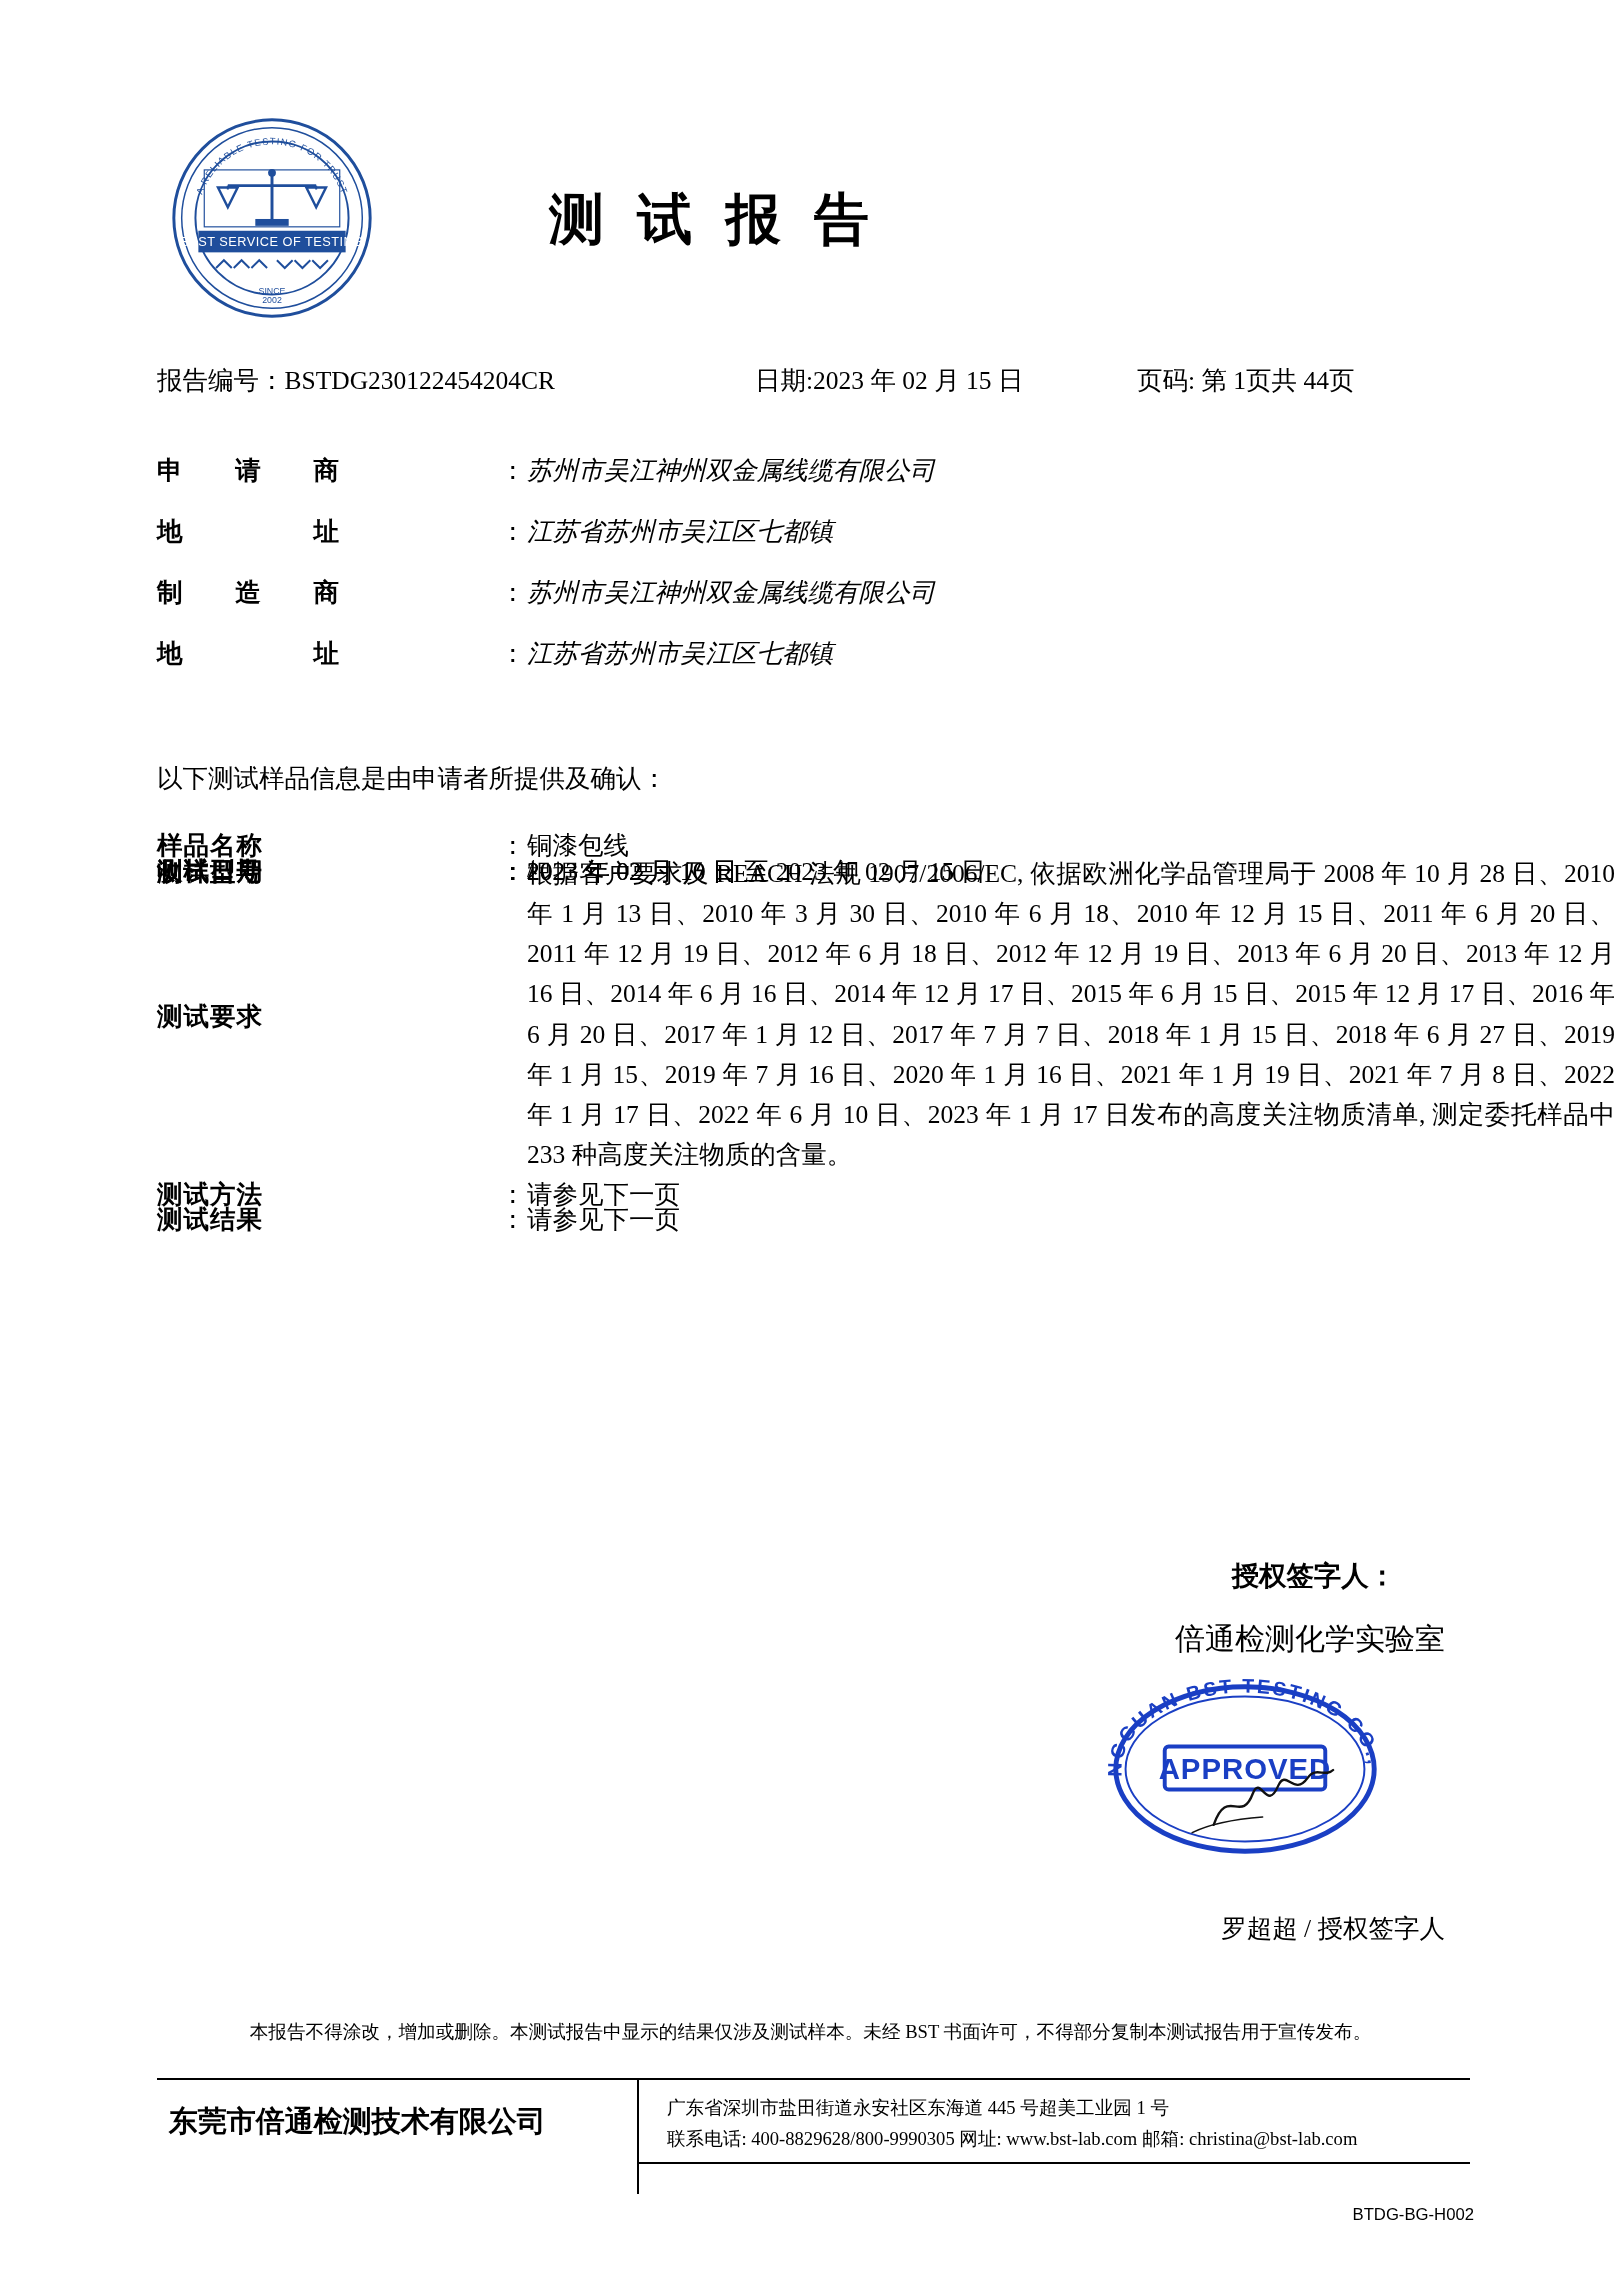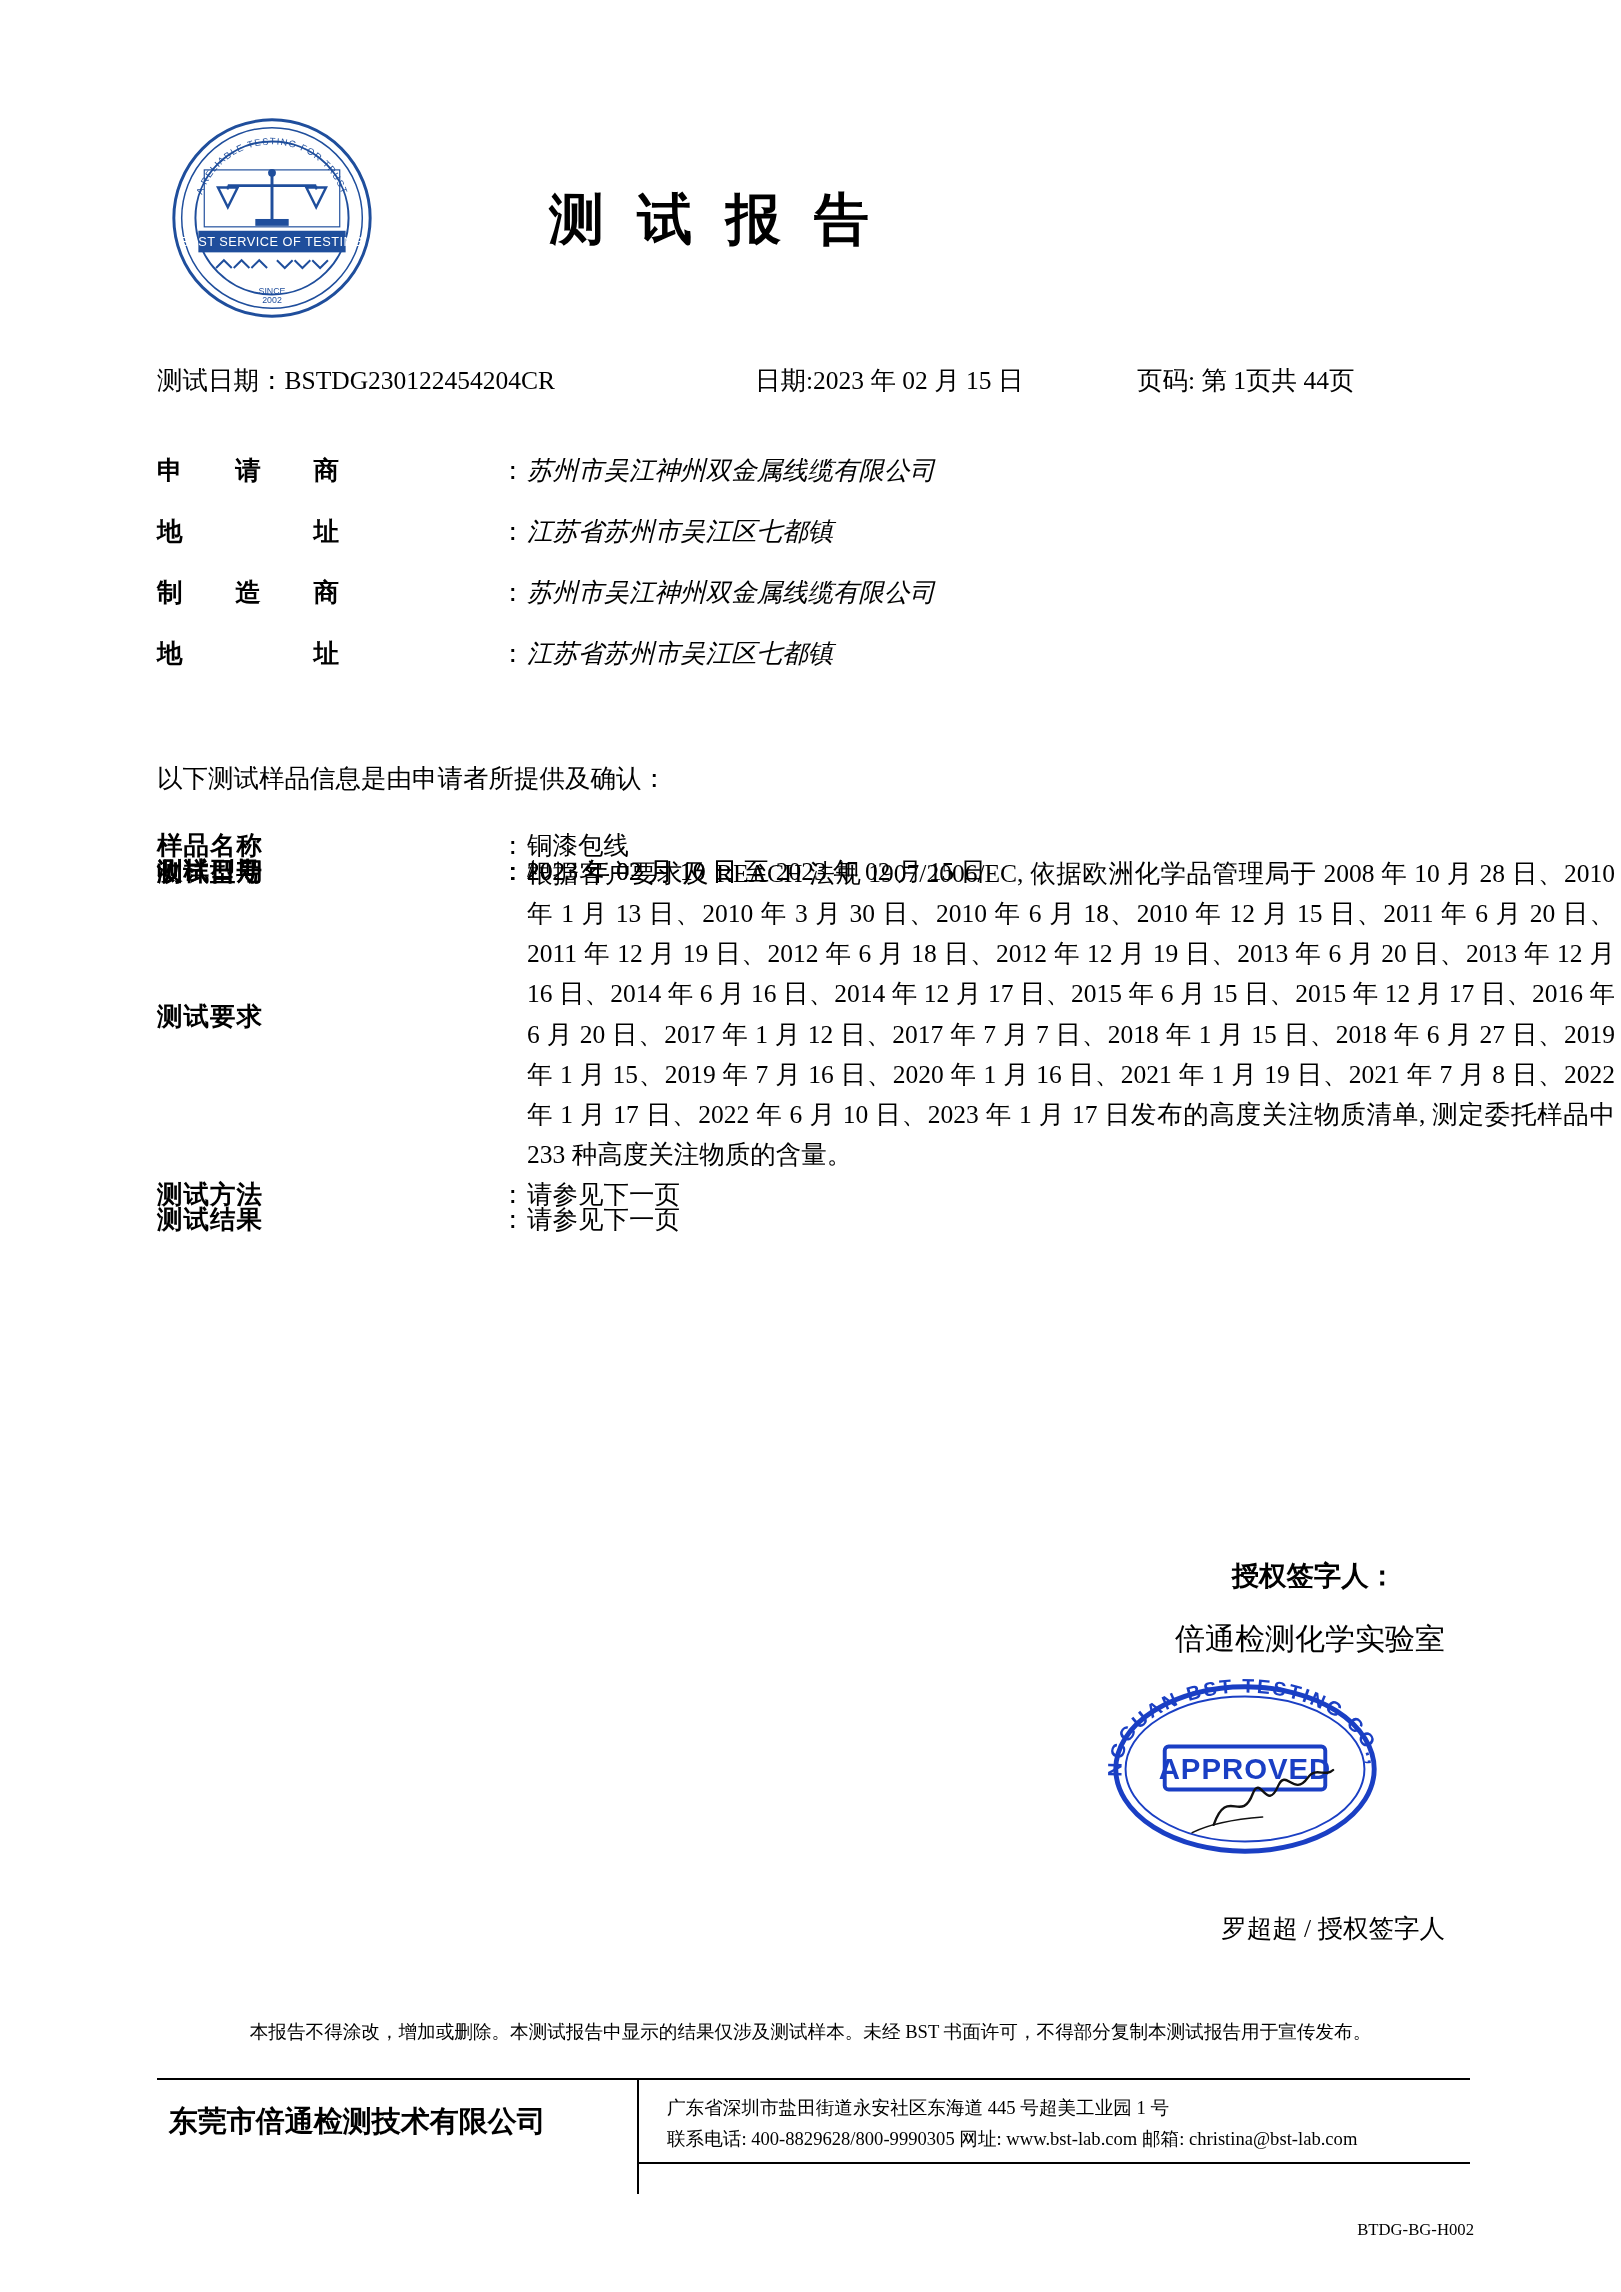--- a/index.html
+++ b/index.html
@@ -248,22 +248,21 @@
     top: 84px;
     width: 833px;
     height: 2px;
     background: #000;
   }
   .doc-code {
     position: absolute;
     right: 147px;
     top: 2205px;
     font-size: 16.7px;
-    font-family: Liberation Serif, serif;
-    margin-top: 15px;
+    font-family: Liberation Sans, sans-serif;
   }
 </style>
 </head>
 <body>
 
 <div class="page">
 
   <div class="header">
 
     <div class="logo">
@@ -304,21 +303,21 @@
         </g>
         <text x="109" y="186" text-anchor="middle" fill="#1f4e9c" font-size="9" font-family="Liberation Sans, sans-serif">SINCE</text>
         <text x="109" y="196" text-anchor="middle" fill="#1f4e9c" font-size="9" font-family="Liberation Sans, sans-serif">2002</text>
       </svg>
     </div>
 
     <div class="doc-title">测 试 报 告</div>
   </div>
 
   <div class="meta-line">
-    <div class="m-report"><span>测试日期：</span><span>BSTDG230122454204CR</span></div>
+    <div class="m-report"><span>报告编号：</span><span>BSTDG230122454204CR</span></div>
     <div class="m-date"><span>日期:</span><span>2023 年 02 月 15 日</span></div>
     <div class="m-page"><span>页码:</span>&nbsp;<span>第 1页共 44页</span></div>
   </div>
 
   <div class="info-block">
 
     <div class="info-row">
       <div class="lbl">
         <span>申</span>
         <span>请</span>

